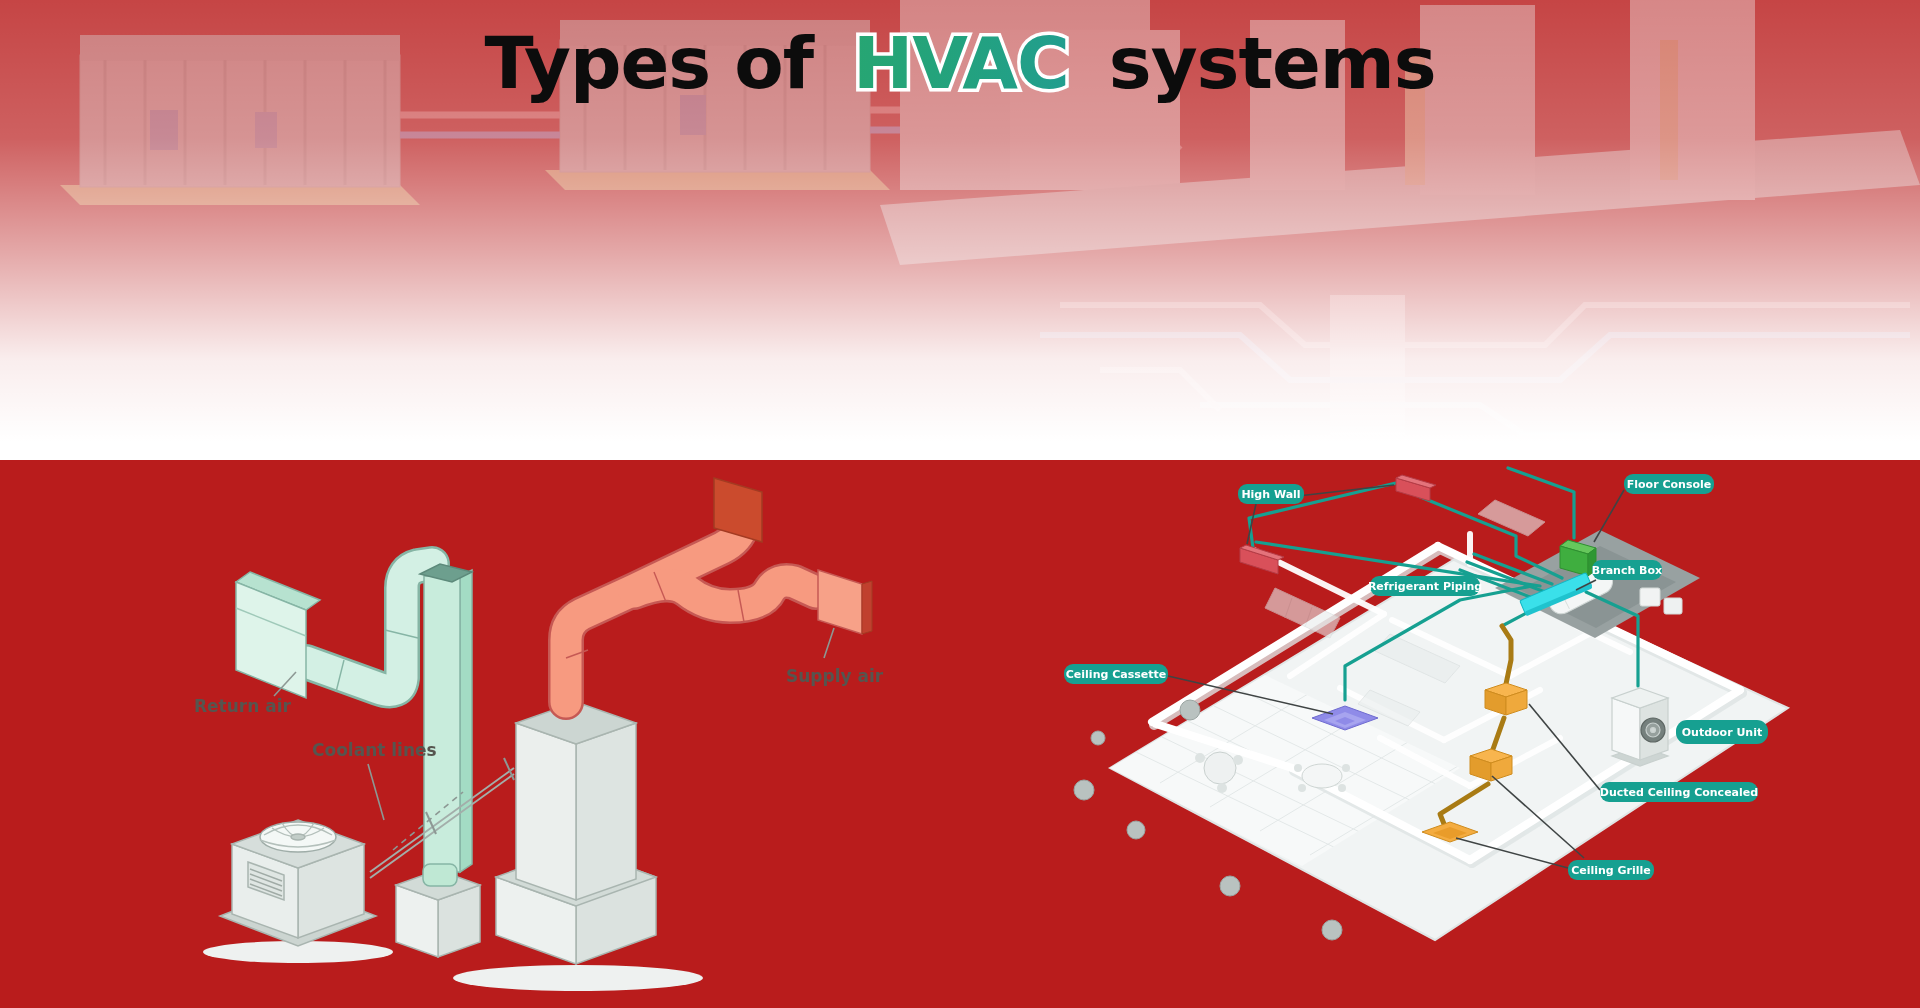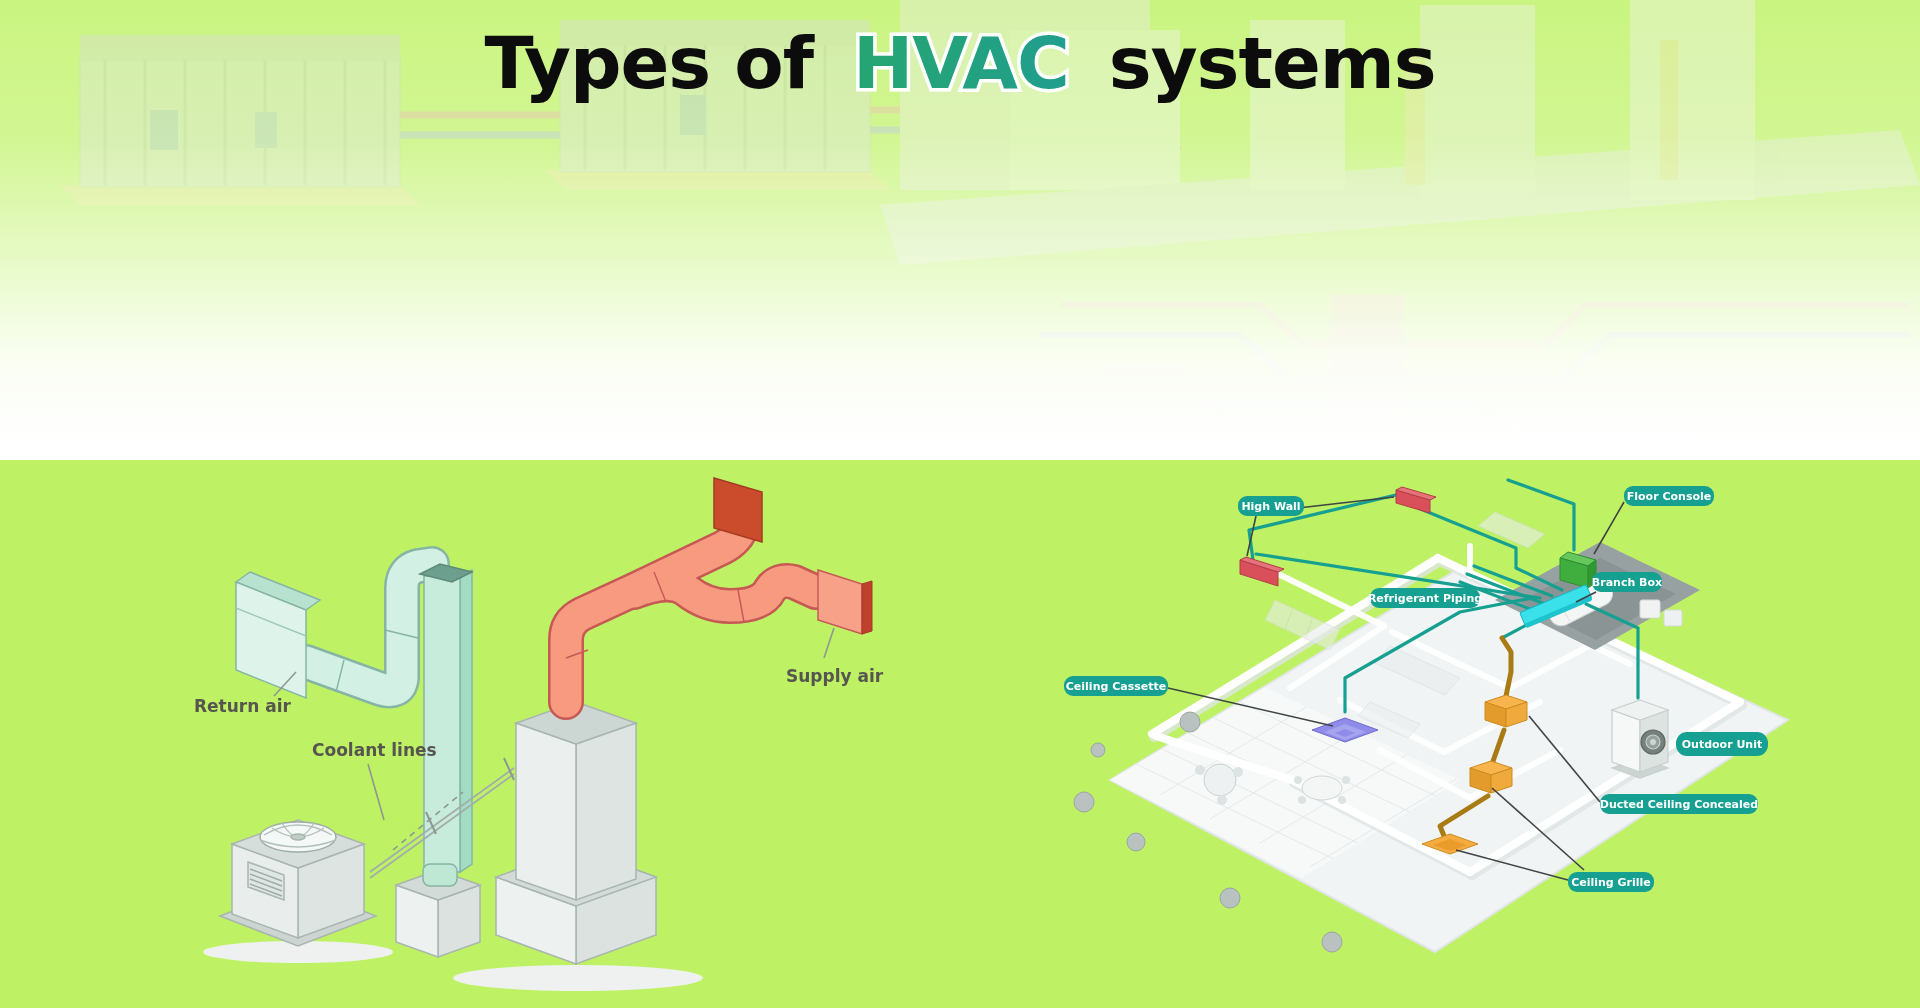--- a/index.html
+++ b/index.html
@@ -1,28 +1,28 @@
 <!DOCTYPE html>
 <html><head>
 <meta charset="utf-8">
 <style>
   html,body{margin:0;padding:0;background:#fff;}
-  .page{position:relative;width:1920px;height:1008px;background:#bef264;overflow:hidden;
+  .page{position:relative;width:1920px;height:1008px;background:#b91c1c;overflow:hidden;
         font-family:"Liberation Sans",sans-serif;text-align:right;}
   
   .hero{position:absolute;top:0;left:0;width:1920px;height:460px;overflow:hidden;}
   .hero svg{position:absolute;top:0;left:0;}
   .hero-fade{position:absolute;top:0;left:0;width:1920px;height:460px;
              background:linear-gradient(180deg,rgba(255,255,255,.18) 0%,rgba(255,255,255,.30) 30%,
                         rgba(255,255,255,.62) 55%,rgba(255,255,255,.92) 78%,#ffffff 96%);}
   .title-svg{position:absolute;top:8px;left:0;}
   
   .figure{position:absolute;}
   .fig-left{left:178px;top:430px;width:742px;height:578px;}
-  .fig-right{left:1040px;top:450px;width:762px;height:522px;}
+  .fig-right{left:1040px;top:438px;width:762px;height:522px;}
   text{font-family:"DejaVu Sans","Liberation Sans",sans-serif;}
   .diag-label{font-size:17px;font-weight:bold;fill:#56554f;}
   .pill-text{font-size:11px;font-weight:bold;fill:#ffffff;}
   .leader{stroke:#3f4444;stroke-width:1.6;fill:none;}
   .leader-soft{stroke:#8d9894;stroke-width:1.6;fill:none;}
 </style>
 </head>
 <body>
 
 <div class="page">

